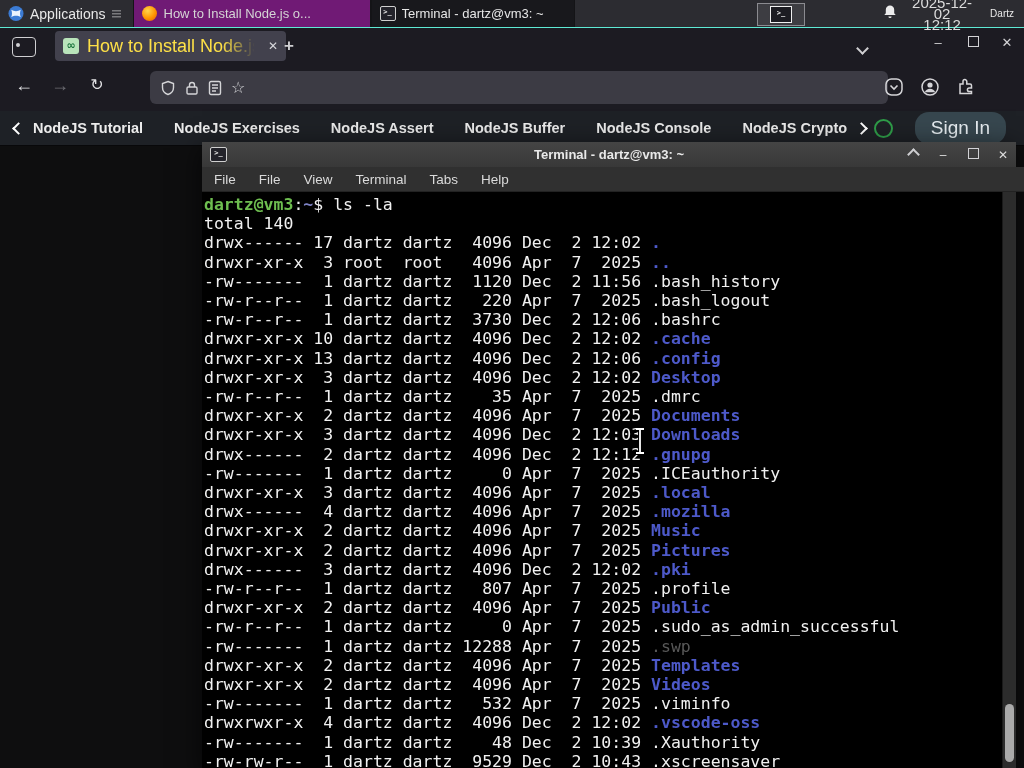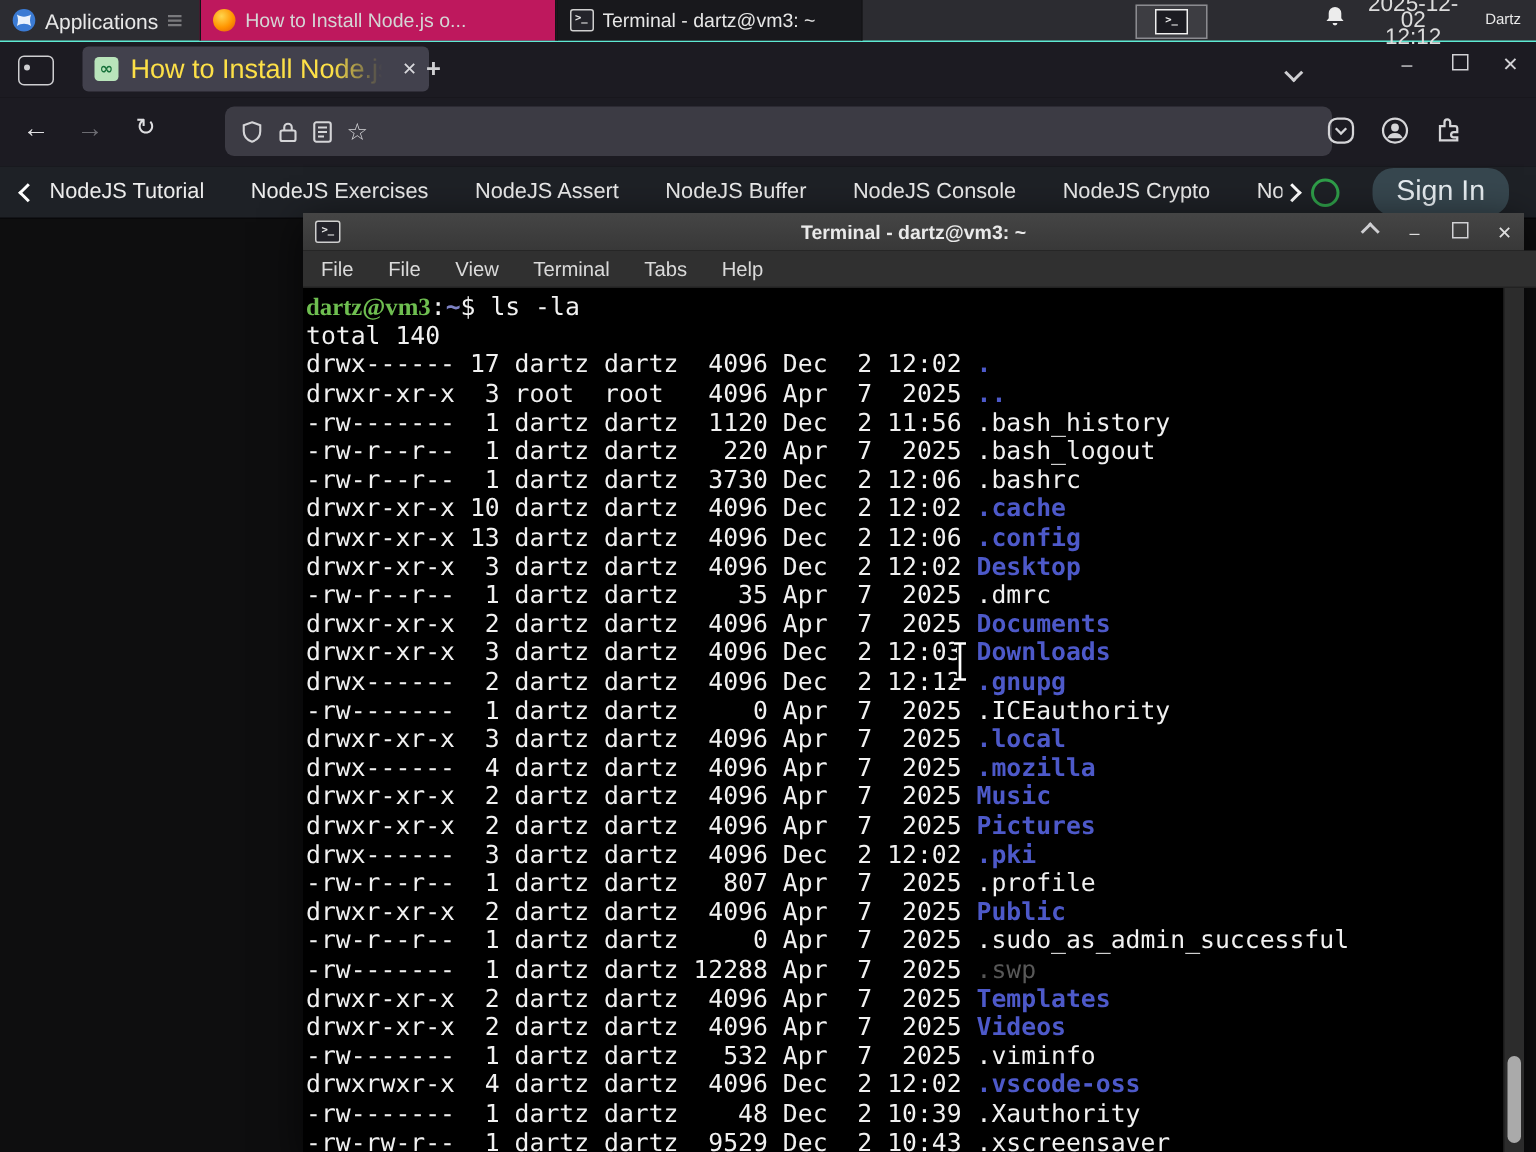--- a/index.html
+++ b/index.html
@@ -9,21 +9,21 @@
   
   #panel{position:absolute;left:0;top:0;width:1024px;height:27px;background:#2c2c31;
     border-bottom:1px solid #5eead4;display:flex;align-items:center;z-index:50;}
   #apps-btn{display:flex;align-items:center;gap:6px;padding:0 8px;height:100%;color:#e8e8e8;font-size:14px;}
   .menu-lines{display:inline-block;width:9px;height:9px;opacity:.55;
     background:linear-gradient(#bbb,#bbb) 0 1px/9px 1.5px no-repeat,
                linear-gradient(#bbb,#bbb) 0 4px/9px 1.5px no-repeat,
                linear-gradient(#bbb,#bbb) 0 7px/9px 1.5px no-repeat;}
   #win-buttons{display:flex;height:100%;margin-left:4px;}
   .win-btn{display:flex;align-items:center;gap:6px;padding:0 8px;height:100%;
-    background:#be185d;border-left:1px solid #141417;border-right:1px solid #141417;
+    background:#701a75;border-left:1px solid #141417;border-right:1px solid #141417;
     color:#d5d5d5;font-size:13px;}
   .win-btn .lbl{white-space:nowrap;overflow:hidden;}
   .win-btn.active{background:#18181c;color:#e6e6e6;}
   .wb-0{width:220px}.wb-1{width:178px}.wb-2{width:186px}
   .icon16{width:16px;height:16px;flex:0 0 16px;display:inline-flex;align-items:center;justify-content:center;}
   .firefox-ball{width:15px;height:15px;border-radius:50%;
     background:radial-gradient(circle at 38% 32%,#ffd54d 0%,#ff9500 55%,#e0540e 100%);}
   .codium-ball{width:15px;height:15px;border-radius:50%;
     background:radial-gradient(circle at 40% 35%,#6ec2f0 0%,#2a8fd0 60%,#1565a8 100%);}
   .term-glyph{width:15px;height:13px;background:#23232a;border:1px solid #cfcfcf;border-radius:2px;
@@ -74,21 +74,21 @@
   .tool-icon{position:absolute;top:12px;}
   #menu-icon{left:991px;top:14px;width:17px;height:13px;
     background:linear-gradient(#d5d5d8,#d5d5d8) 0 0/17px 2px no-repeat,
                linear-gradient(#d5d5d8,#d5d5d8) 0 5.5px/17px 2px no-repeat,
                linear-gradient(#d5d5d8,#d5d5d8) 0 11px/17px 2px no-repeat;}
 
   
   #sitenav{position:absolute;left:0;top:111px;width:1024px;height:34px;background:#1e2126;
     display:flex;align-items:center;color:#ececec;font-size:14.5px;border-bottom:1px solid #08080a;}
   #sitenav .chevL{margin:0 10px 0 14px;border-color:#fff;}
-  .nav-items{display:flex;gap:31px;white-space:nowrap;overflow:hidden;flex:1;}
+  .nav-items{display:flex;gap:31px;white-space:nowrap;overflow:hidden;flex:1;font-weight:bold;}
   .nav-item{flex:0 0 auto;}
   #sitenav .chevR{margin:0 8px 0 2px;border-color:#fff;}
   #search-ring{width:15px;height:15px;border:2.2px solid #2f9e49;border-radius:50%;margin-right:22px;position:relative;}
   #signin-btn{background:#37474f;color:#e8eef2;font-size:19px;border-radius:14px;
     padding:5px 16px;margin-right:18px;}
 
   
   #terminal{position:absolute;left:202px;top:142px;width:814px;height:626px;z-index:60;
     background:#000;border-bottom:4px solid #3b3b3b;box-shadow:0 6px 26px rgba(0,0,0,.65);}
   #t-titlebar{position:absolute;left:0;top:0;width:100%;height:25px;
@@ -96,21 +96,21 @@
   #t-title{position:absolute;left:0;right:0;text-align:center;color:#e9e9e9;font-size:13px;font-weight:bold;}
   #t-titleicon{margin-left:8px;z-index:2;}
   #t-controls{position:absolute;right:6px;top:0;height:25px;display:flex;align-items:center;gap:16px;z-index:2;}
   #t-controls .c{color:#dedede;font-size:12px;width:14px;text-align:center;}
   #t-menubar{position:absolute;left:0;top:25px;width:100%;height:24px;background:#303030;
     border-bottom:1px solid #222;display:flex;align-items:center;gap:23px;padding-left:12px;
     color:#dadada;font-size:13.5px;}
   #t-screen{position:absolute;left:2px;top:50px;right:13px;bottom:0;overflow:hidden;
     font-family:"DejaVu Sans Mono",monospace;font-size:16.5px;line-height:19.2px;
     color:#f1f1f1;white-space:pre;padding-top:3px;}
-  .p-user{color:var(--prompt-green);font-weight:bold;font-family:Liberation Serif, serif;}
+  .p-user{color:var(--prompt-green);font-weight:bold;}
   .p-cwd{color:var(--prompt-path);font-weight:bold;}
   .n-dir{color:var(--dir-blue);font-weight:bold;}
   .n-file{color:#f1f1f1;}
   .n-dim{color:#585858;}
   #t-scrollbar{position:absolute;right:0;top:50px;bottom:0;width:13px;background:#2c2c2c;border-left:1px solid #1a1a1a;}
   #t-thumb{position:absolute;left:2px;width:9px;top:512px;height:58px;background:#aaa;border-radius:5px;}
 
   
   #cursor{position:absolute;left:633px;top:427px;z-index:99;pointer-events:none;}
 </style>

